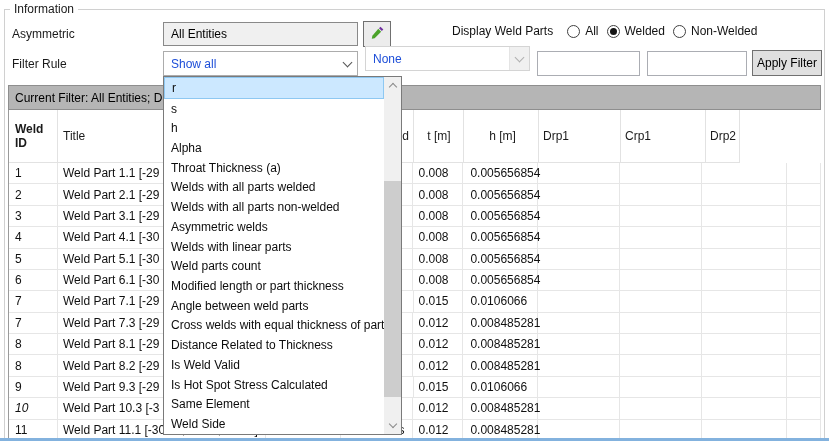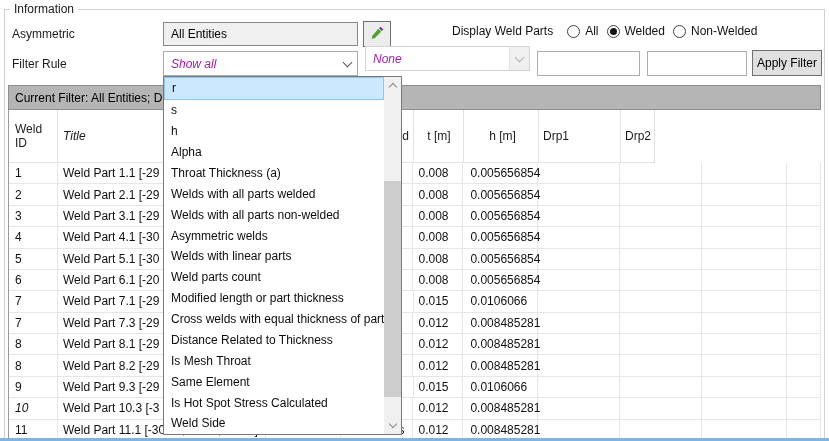--- a/index.html
+++ b/index.html
@@ -22,21 +22,21 @@
               border:1px solid #707070; display:flex; align-items:center; justify-content:center; }
 
   
   .dwp { position:absolute; left:452px; top:24px; display:flex; align-items:center; gap:6px; }
   .radio { width:13px; height:13px; border:1px solid #404040; border-radius:50%; background:#fff; display:inline-block; }
   .radio.sel::after { content:''; display:block; width:7px; height:7px; margin:2px; background:#141414; border-radius:50%; }
   .radio-opt { display:flex; align-items:center; gap:5px; margin-left:8px; }
 
   
   .combo { position:absolute; height:25px; background:#fff; display:flex; align-items:center; }
-  .combo .val { flex:1; padding-left:7px; color:#a21caf; white-space:nowrap; overflow:hidden;font-style:italic; }
+  .combo .val { flex:1; padding-left:7px; color:#1d4ed8; white-space:nowrap; overflow:hidden; }
   .combo .cv-zone { width:20px; height:100%; display:flex; align-items:center; justify-content:center; }
   .chev { width:7px; height:7px; border-left:1px solid #555; border-bottom:1px solid #555; transform:rotate(-45deg); margin-top:-3px; }
   .chev.lite { border-color:#b0b0b0; }
   #combo-rule { left:163px; top:51px; width:195px; border:1px solid #acacac; }
   #combo-op { left:365px; top:46px; width:165px; border:1px solid #d4d4d4; }
   #combo-op .cv-zone { background:#f0f0f0; border-left:1px solid #e4e4e4; }
   .tb { position:absolute; top:51px; height:25px; border:1px solid #abadb3; background:#fff; padding:0 6px; font:inherit; }
   #tb1 { left:537px; width:103px; }
   #tb2 { left:647px; width:100px; }
   .btn { position:absolute; left:752px; top:50px; width:70px; height:26px; background:#e0e0e0;
@@ -134,27 +134,28 @@
   <div class="btn">
     <span>Apply Filter</span>
   </div>
 
   <div class="cf-bar">
     <span>Current Filter: All Entities; D</span>
   </div>
 
   <div class="tbl" id="weld-table">
     <div class="thead" id="thead">
-        <div class="th" style="width: 49px; justify-content: flex-start; padding-left: 6px; padding-right: 4px;">Weld ID</div>
-        <div class="th" style="width: 208px; justify-content: flex-start; padding-left: 5px; padding-right: 4px; font-style: italic;">Title</div>
+        <div class="th" style="width: 49px; justify-content: flex-start; padding-left: 6px; padding-right: 4px; font-weight: bold;">Weld ID</div>
+        <div class="th" style="width: 208px; justify-content: flex-start; padding-left: 5px; padding-right: 4px;">Title</div>
         <div class="th" style="width: 75px; justify-content: flex-start; padding-left: 5px; padding-right: 4px;"></div>
         <div class="th" style="width: 73px; justify-content: flex-end; padding-left: 8px; padding-right: 4px;">d</div>
         <div class="th" style="width: 50px; justify-content: center; padding-left: 5px; padding-right: 4px;">t [m]</div>
         <div class="th" style="width: 75px; justify-content: center; padding-left: 7px; padding-right: 4px;">h [m]</div>
         <div class="th" style="width: 82px; justify-content: flex-start; padding-left: 4px; padding-right: 4px;">Drp1</div>
+        <div class="th" style="width: 85px; justify-content: flex-start; padding-left: 4px; padding-right: 4px;">Crp1</div>
         <div class="th" style="width: 34px; justify-content: flex-start; padding-left: 4px; padding-right: 4px;">Drp2</div>
       </div>
     <div id="tbody">
         <div class="trow">
           <div class="td" style="width: 49px; justify-content: flex-start; padding-left: 6px; padding-right: 0px;">1</div>
           <div class="td" style="width: 208px; justify-content: flex-start; padding-left: 5px; padding-right: 0px;">Weld Part 1.1 [-29</div>
           <div class="td" style="width: 75px; justify-content: flex-start; padding-left: 5px; padding-right: 0px;"></div>
           <div class="td" style="width: 73px; justify-content: flex-end; padding-left: 8px; padding-right: 8px;"></div>
           <div class="td" style="width: 50px; justify-content: flex-start; padding-left: 5px; padding-right: 0px;">0.008</div>
           <div class="td" style="width: 75px; justify-content: flex-start; padding-left: 7px; padding-right: 0px;">0.005656854</div>
@@ -206,21 +207,21 @@
           <div class="td" style="width: 73px; justify-content: flex-end; padding-left: 8px; padding-right: 8px;"></div>
           <div class="td" style="width: 50px; justify-content: flex-start; padding-left: 5px; padding-right: 0px;">0.008</div>
           <div class="td" style="width: 75px; justify-content: flex-start; padding-left: 7px; padding-right: 0px;">0.005656854</div>
           <div class="td" style="width: 82px; justify-content: flex-start; padding-left: 7px; padding-right: 0px;"></div>
           <div class="td" style="width: 82px; justify-content: flex-start; padding-left: 4px; padding-right: 0px;"></div>
           <div class="td" style="width: 85px; justify-content: flex-start; padding-left: 4px; padding-right: 0px;"></div>
           <div class="td" style="width: 34px; justify-content: flex-start; padding-left: 4px; padding-right: 0px;"></div>
         </div>
         <div class="trow">
           <div class="td" style="width: 49px; justify-content: flex-start; padding-left: 6px; padding-right: 0px;">6</div>
-          <div class="td" style="width: 208px; justify-content: flex-start; padding-left: 5px; padding-right: 0px;">Weld Part 6.1 [-20</div>
+          <div class="td" style="width: 208px; justify-content: flex-start; padding-left: 5px; padding-right: 0px;">Weld Part 6.1 [-30</div>
           <div class="td" style="width: 75px; justify-content: flex-start; padding-left: 5px; padding-right: 0px;"></div>
           <div class="td" style="width: 73px; justify-content: flex-end; padding-left: 8px; padding-right: 8px;"></div>
           <div class="td" style="width: 50px; justify-content: flex-start; padding-left: 5px; padding-right: 0px;">0.008</div>
           <div class="td" style="width: 75px; justify-content: flex-start; padding-left: 7px; padding-right: 0px;">0.005656854</div>
           <div class="td" style="width: 82px; justify-content: flex-start; padding-left: 7px; padding-right: 0px;"></div>
           <div class="td" style="width: 82px; justify-content: flex-start; padding-left: 4px; padding-right: 0px;"></div>
           <div class="td" style="width: 85px; justify-content: flex-start; padding-left: 4px; padding-right: 0px;"></div>
           <div class="td" style="width: 34px; justify-content: flex-start; padding-left: 4px; padding-right: 0px;"></div>
         </div>
         <div class="trow">
@@ -318,25 +319,26 @@
         <div class="dd-item">s</div>
         <div class="dd-item">h</div>
         <div class="dd-item">Alpha</div>
         <div class="dd-item">Throat Thickness (a)</div>
         <div class="dd-item">Welds with all parts welded</div>
         <div class="dd-item">Welds with all parts non-welded</div>
         <div class="dd-item">Asymmetric welds</div>
         <div class="dd-item">Welds with linear parts</div>
         <div class="dd-item">Weld parts count</div>
         <div class="dd-item">Modified length or part thickness</div>
+        <div class="dd-item">Angle between weld parts</div>
         <div class="dd-item">Cross welds with equal thickness of parts</div>
         <div class="dd-item">Distance Related to Thickness</div>
-        <div class="dd-item">Is Mesh Throat</div>
+        <div class="dd-item">Is Weld Valid</div>
+        <div class="dd-item">Is Hot Spot Stress Calculated</div>
         <div class="dd-item">Same Element</div>
-        <div class="dd-item">Is Hot Spot Stress Calculated</div>
         <div class="dd-item">Weld Side</div>
       </div>
     <div class="dd-sb">
       <div class="dd-thumb"></div>
       <div class="arr up">
           <span class="sb-chev up"></span>
         </div>
       <div class="arr dn">
           <span class="sb-chev dn"></span>
         </div>

